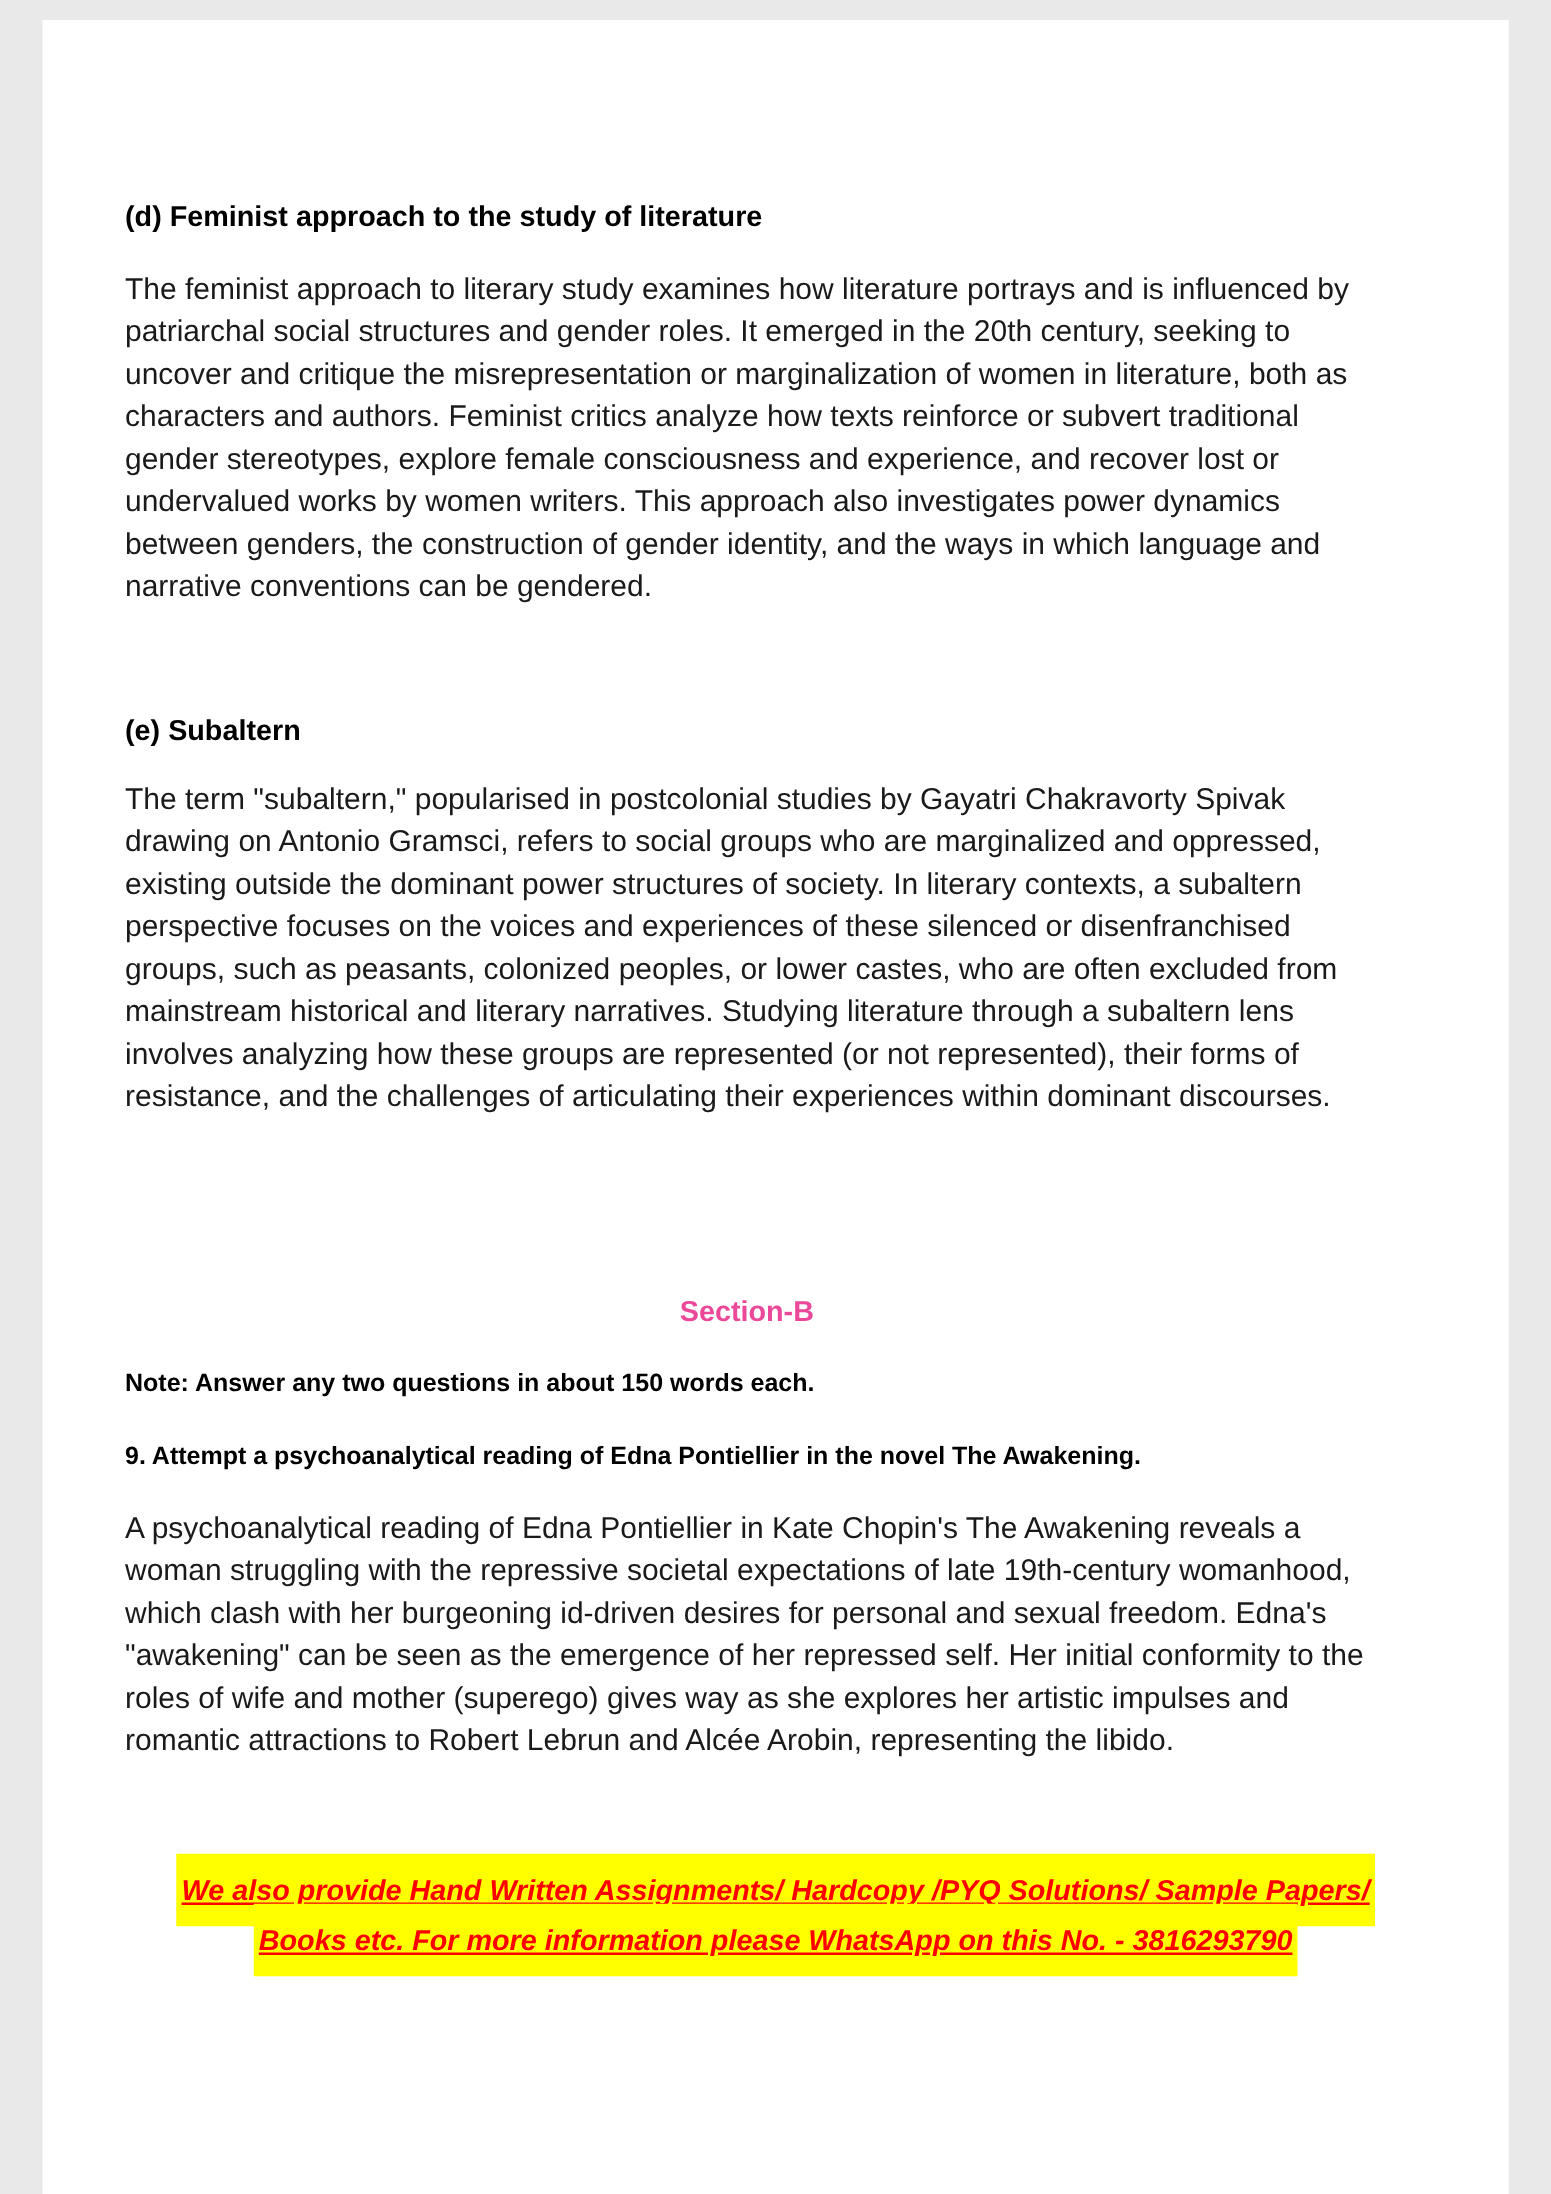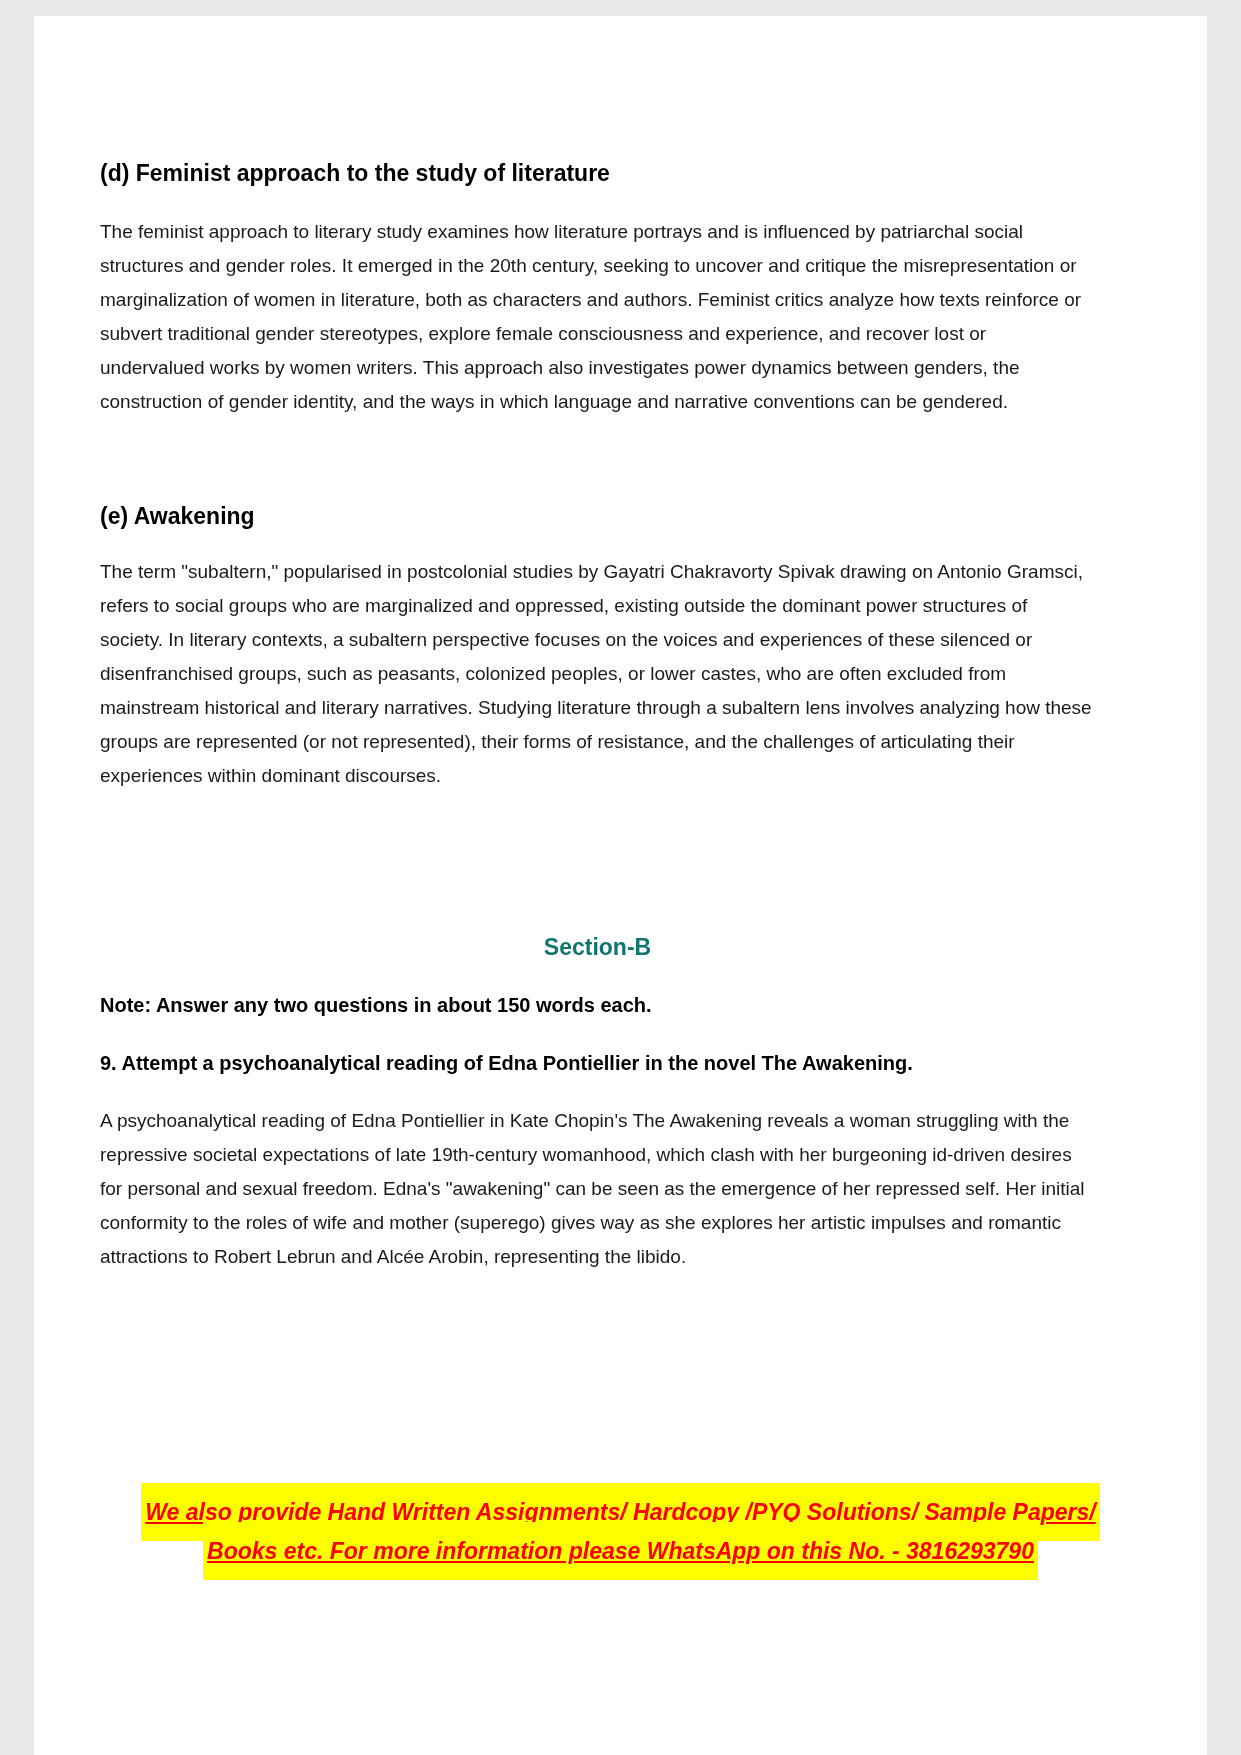--- a/index.html
+++ b/index.html
@@ -25,33 +25,33 @@
     width: 995px;
   }
   .heading {
     font-size: 23px;
     line-height: 34px;
     font-weight: bold;
     color: #000000;
     margin: 0 0 25px 0;
   }
   .para {
-    font-size: 19px;
+    font-size: 24px;
     line-height: 34px;
     margin: 0;
     color: #1a1a1a;
   }
   .gap-after-para-d { margin-bottom: 80px; }
   .gap-after-heading { margin-bottom: 22px; }
   .gap-after-para-e { margin-bottom: 137px; }
   .section-heading {
     font-size: 23px;
     line-height: 34px;
     font-weight: bold;
-    color: #0f766e;
+    color: #ec4899;
     text-align: center;
     margin: 0 0 24px 0;
   }
   .bold-line {
     font-size: 20px;
     line-height: 34px;
     font-weight: bold;
     color: #000000;
     margin: 0 0 24px 0;
   }
@@ -78,21 +78,21 @@
 </head>
 <body>
 
 <div class="page">
   <div class="content">
 
     <h2 class="heading">(d) Feminist approach to the study of literature</h2>
 
     <p class="para gap-after-para-d">The feminist approach to literary study examines how literature portrays and is influenced by patriarchal social structures and gender roles. It emerged in the 20th century, seeking to uncover and critique the misrepresentation or marginalization of women in literature, both as characters and authors. Feminist critics analyze how texts reinforce or subvert traditional gender stereotypes, explore female consciousness and experience, and recover lost or undervalued works by women writers. This approach also investigates power dynamics between genders, the construction of gender identity, and the ways in which language and narrative conventions can be gendered.</p>
 
-    <h2 class="heading gap-after-heading">(e) Awakening</h2>
+    <h2 class="heading gap-after-heading">(e) Subaltern</h2>
 
     <p class="para gap-after-para-e">The term "subaltern," popularised in postcolonial studies by Gayatri Chakravorty Spivak drawing on Antonio Gramsci, refers to social groups who are marginalized and oppressed, existing outside the dominant power structures of society. In literary contexts, a subaltern perspective focuses on the voices and experiences of these silenced or disenfranchised groups, such as peasants, colonized peoples, or lower castes, who are often excluded from mainstream historical and literary narratives. Studying literature through a subaltern lens involves analyzing how these groups are represented (or not represented), their forms of resistance, and the challenges of articulating their experiences within dominant discourses.</p>
 
     <h2 class="section-heading">Section-B</h2>
 
     <p class="bold-line">Note: Answer any two questions in about 150 words each.</p>
 
     <p class="bold-line">9. Attempt a psychoanalytical reading of Edna Pontiellier in the novel The Awakening.</p>
 
     <p class="para">A psychoanalytical reading of Edna Pontiellier in Kate Chopin's The Awakening reveals a woman struggling with the repressive societal expectations of late 19th-century womanhood, which clash with her burgeoning id-driven desires for personal and sexual freedom. Edna's "awakening" can be seen as the emergence of her repressed self. Her initial conformity to the roles of wife and mother (superego) gives way as she explores her artistic impulses and romantic attractions to Robert Lebrun and Alcée Arobin, representing the libido.</p>

